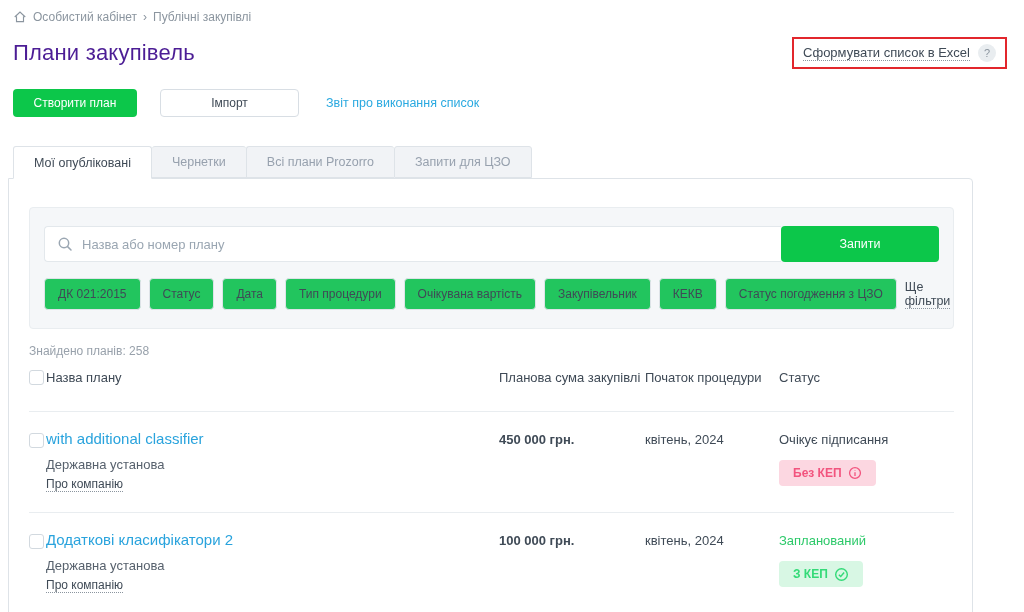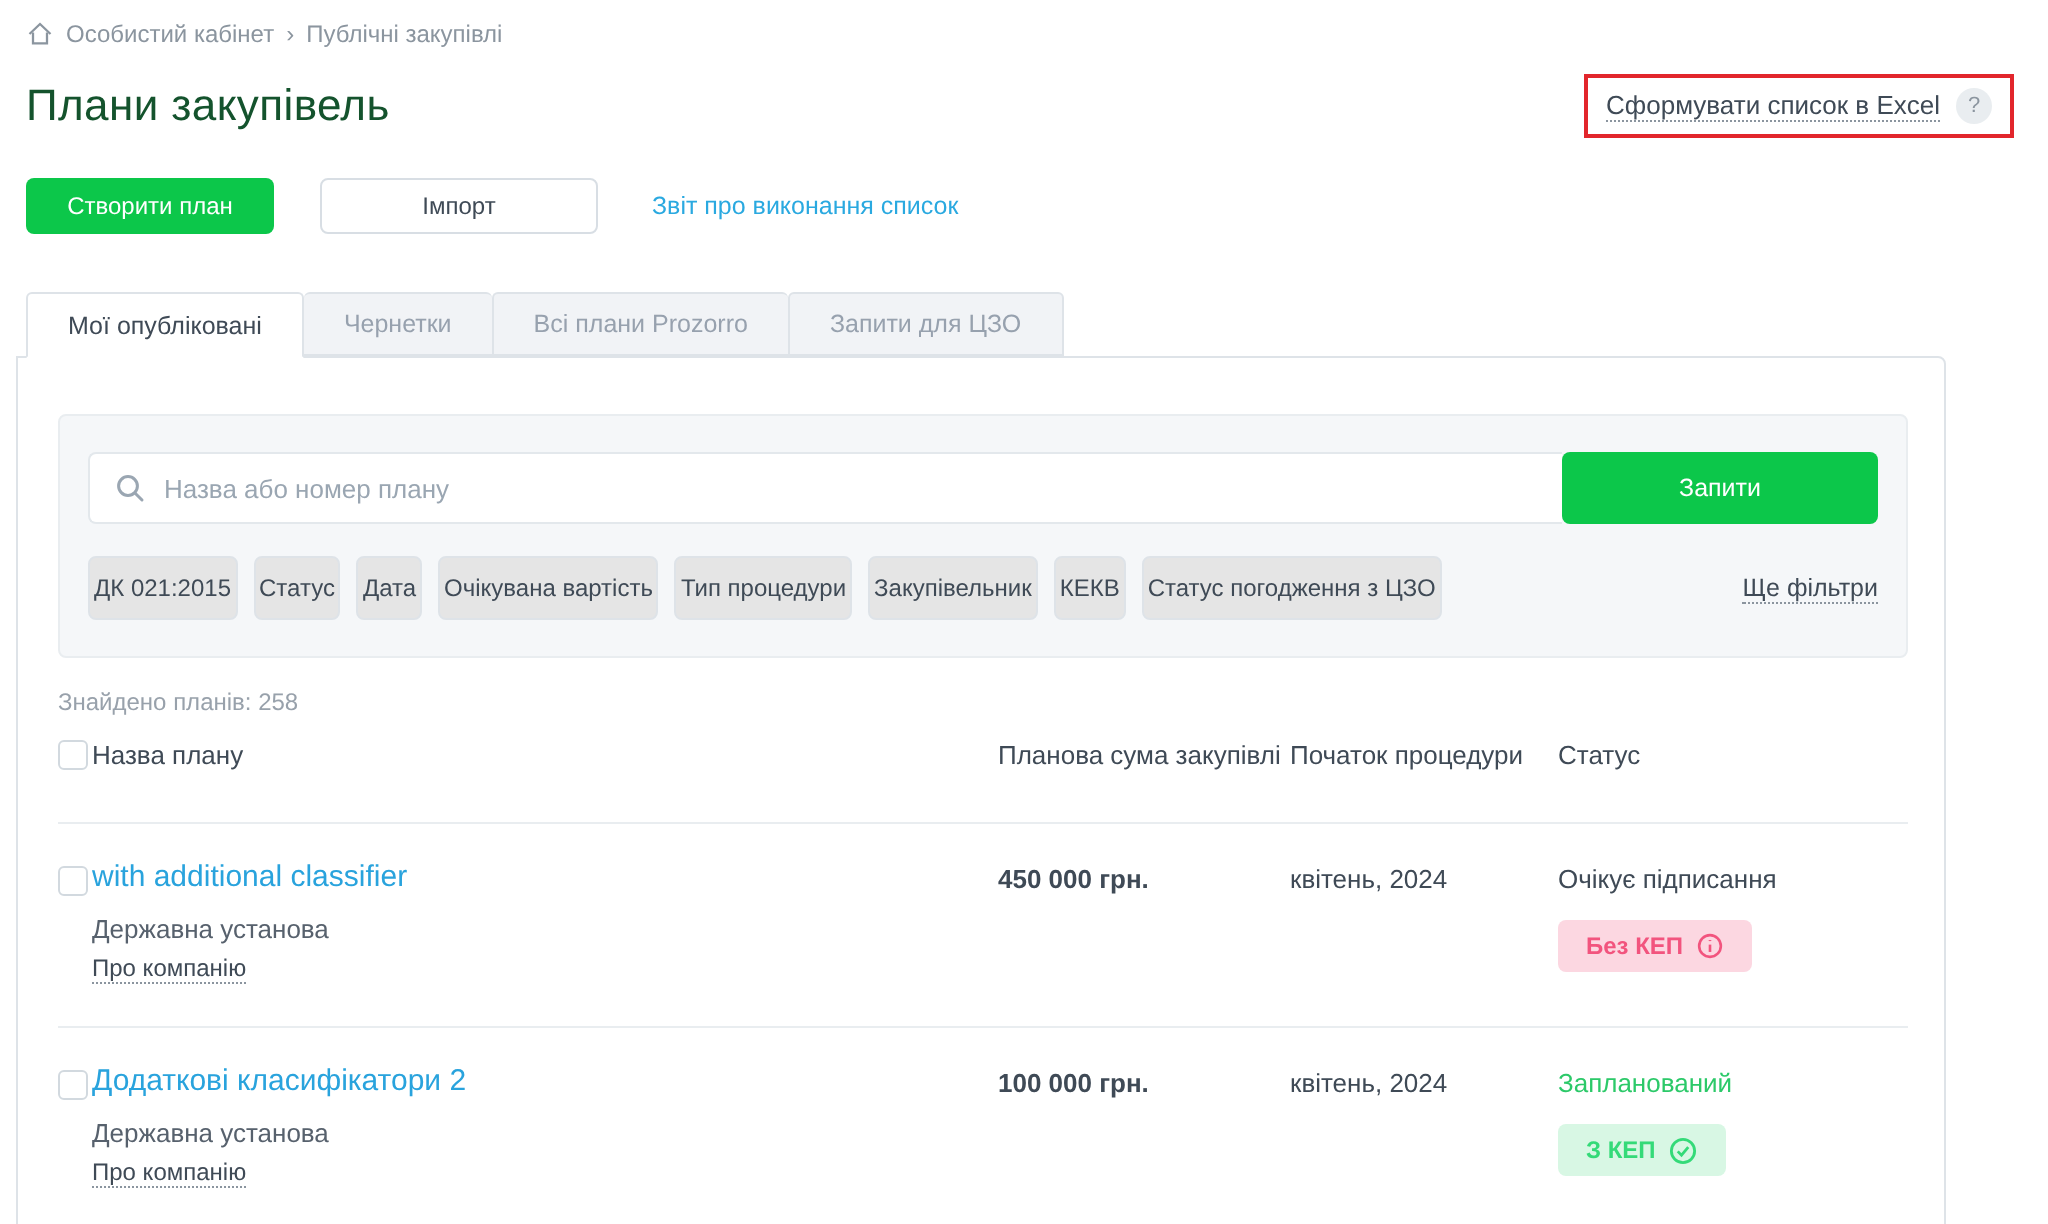--- a/index.html
+++ b/index.html
@@ -7,21 +7,21 @@
     font-family:"Liberation Sans", sans-serif; color:#3f4a56; }
   .page { position:relative; width:1024px; height:612px; padding:10px 0 0 13px; }
 
   
   .breadcrumb { display:flex; align-items:center; gap:6px; font-size:12px; color:#8b959f; }
   .breadcrumb .sep { color:#8b959f; }
   .crumb { color:#8b959f; cursor:pointer; }
 
   
   .header-row { display:flex; justify-content:space-between; align-items:center; margin-top:13px; padding-right:17px; }
-  .page-title { font-size:22px; font-weight:400; color:#14532d; letter-spacing:.2px; }
+  .page-title { font-size:22px; font-weight:400; color:#4c1d95; letter-spacing:.2px; }
   .excel-annotation { border:2px solid #e2262c; padding:5px 9px; display:flex; align-items:center; gap:8px; background:#fff; }
   .excel-link { font-size:13px; color:#3f4a56; border-bottom:1px dotted #8b959f; cursor:pointer; }
   .help-circle { width:18px; height:18px; border-radius:50%; background:#e9edf0; color:#8b959f;
     font-size:11px; display:flex; align-items:center; justify-content:center; cursor:pointer; }
 
   
   .actions-row { display:flex; align-items:center; margin-top:20px; }
   .btn-green { background:#0cc74a; color:#fff; border:none; border-radius:4px; width:124px; height:28px;
     font-size:12px; font-family:inherit; cursor:pointer; }
   .btn-white { background:#fff; color:#3f4a56; border:1px solid #d8dee4; border-radius:4px; width:139px; height:28px;
@@ -43,21 +43,21 @@
   
   .search-box { background:#f5f7f9; border:1px solid #e9edf0; border-radius:4px; padding:18px 14px; }
   .search-row { display:flex; height:36px; }
   .search-input-wrap { flex:1; background:#fff; border:1px solid #e3e8ec; border-right:none;
     border-radius:4px 0 0 4px; display:flex; align-items:center; padding:0 2px 0 12px; gap:9px; }
   .search-input-wrap input { border:none; outline:none; flex:1; font-size:13px; font-family:inherit; color:#3f4a56; background:transparent; }
   .search-input-wrap input::placeholder { color:#9aa6b2; }
   .btn-search { width:158px; background:#0cc74a; color:#fff; border:none; border-radius:4px;
     font-size:12.5px; font-family:inherit; cursor:pointer; }
   .chips-row { display:flex; align-items:center; gap:8px; margin-top:16px; }
-  .chip { background:#e5e5e5; border:1px solid #dee3e8; border-radius:4px; height:32px; padding:0 2px;
+  .chip { background:#22c55e; border:1px solid #dee3e8; border-radius:4px; height:32px; padding:0 13px;
     display:flex; align-items:center; font-size:12px; color:#3f4a56; cursor:pointer; white-space:nowrap; }
   .more-filters { margin-left:auto; font-size:12.5px; color:#3f4a56; border-bottom:1px dotted #8b959f; cursor:pointer; }
 
   
   .found { font-size:12px; color:#98a1ab; margin:15px 0 12px; }
   .grid { display:grid; grid-template-columns:17px 1fr 146px 134px 175px; }
   .thead { padding-bottom:26px; border-bottom:1px solid #e9edf0; font-size:13px; color:#3f4a56; align-items:center; }
   .checkbox { width:15px; height:15px; border:1px solid #d2d9df; border-radius:3px; background:#fff; cursor:pointer; display:inline-block; }
 
   .trow { padding:18px 0 20px; border-bottom:1px solid #e9edf0; align-items:start; }
@@ -124,22 +124,22 @@
             </svg>
           </span>
           <input type="text" placeholder="Назва або номер плану" style="">
         </div>
         <button class="btn-search">Запити</button>
       </div>
       <div class="chips-row">
         <span class="chip">ДК 021:2015</span>
           <span class="chip">Статус</span>
           <span class="chip">Дата</span>
+          <span class="chip">Тип процедури</span>
           <span class="chip">Очікувана вартість</span>
-          <span class="chip">Тип процедури</span>
           <span class="chip">Закупівельник</span>
           <span class="chip">КЕКВ</span>
           <span class="chip">Статус погодження з ЦЗО</span>
           <span class="more-filters">Ще фільтри</span>
       </div>
     </div>
 
     <div class="found">Знайдено планів: 258</div>
 
     <div class="grid thead">

